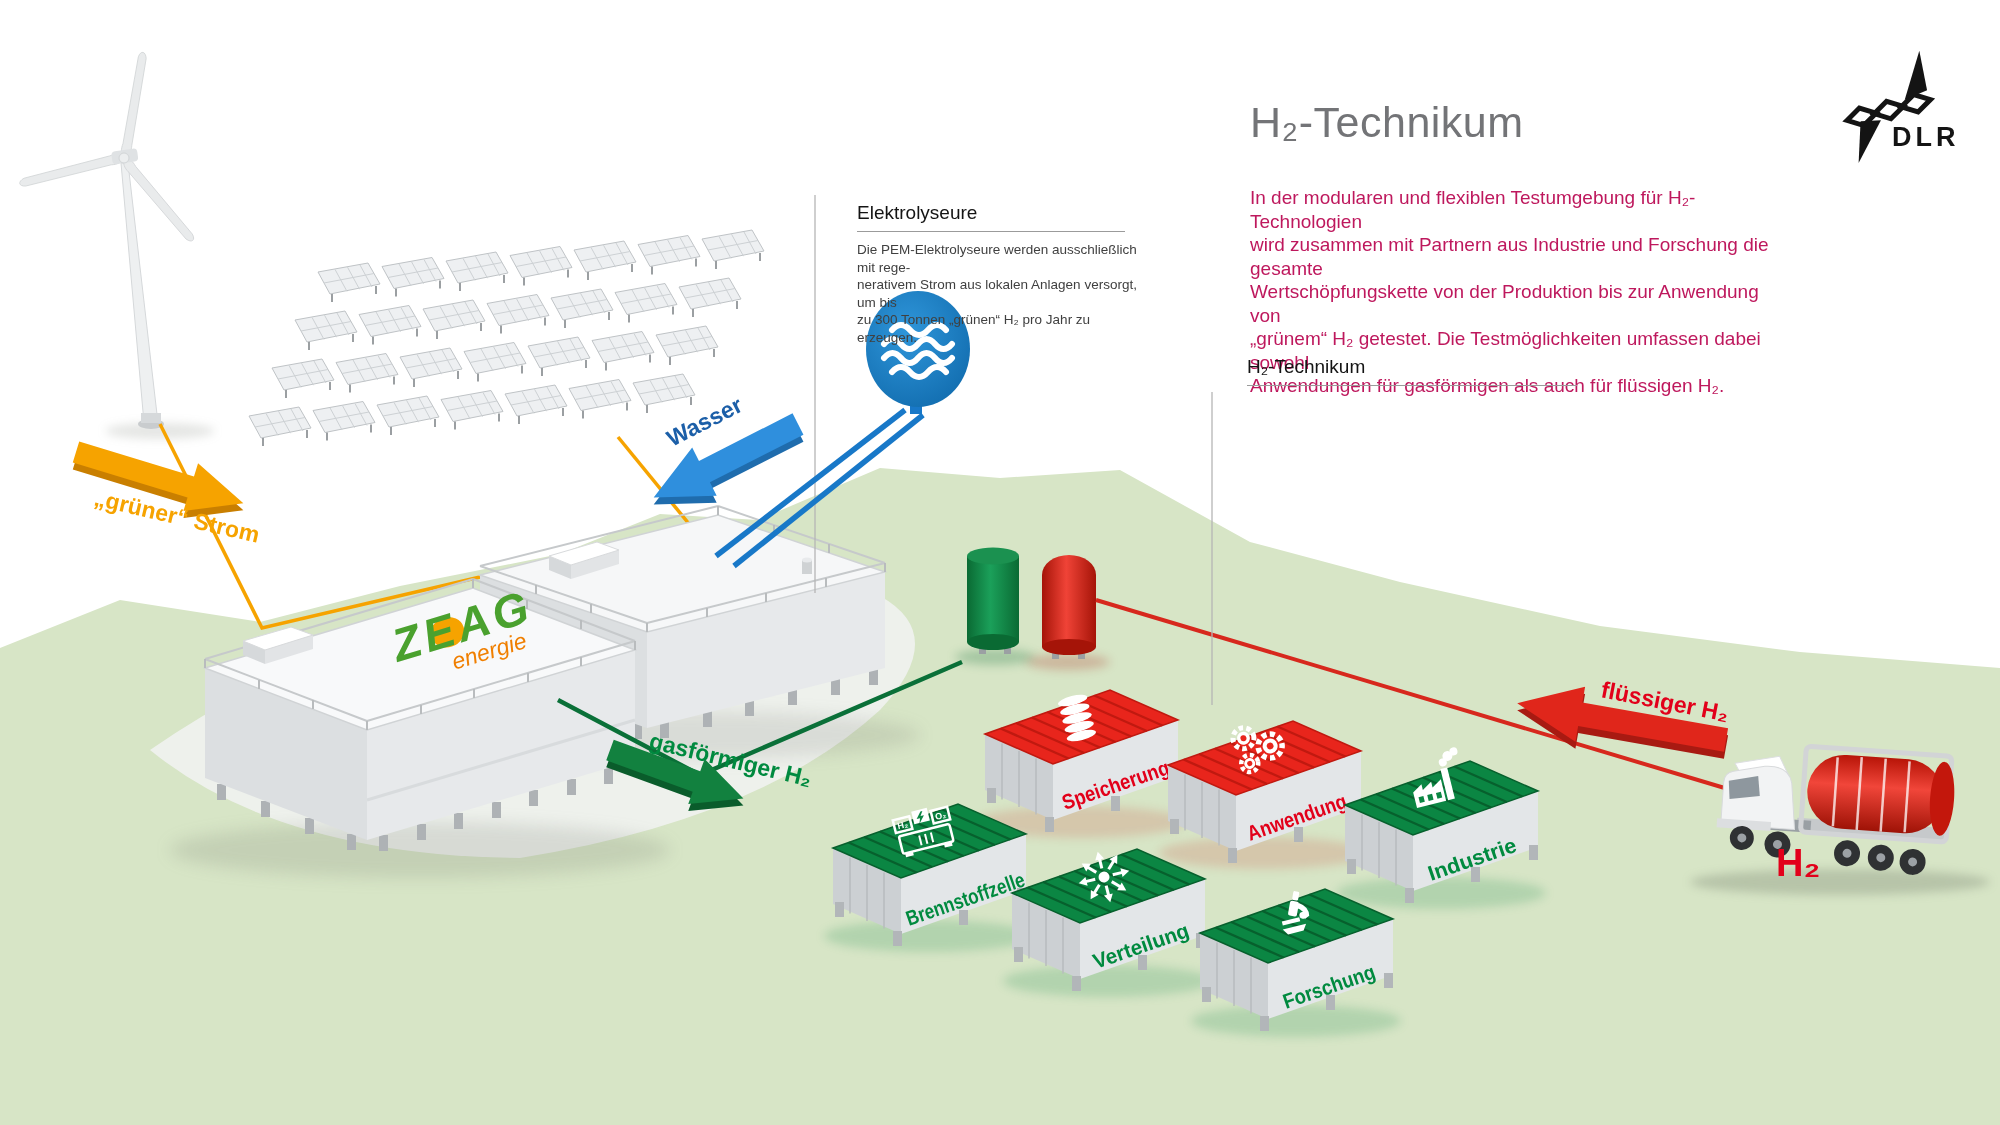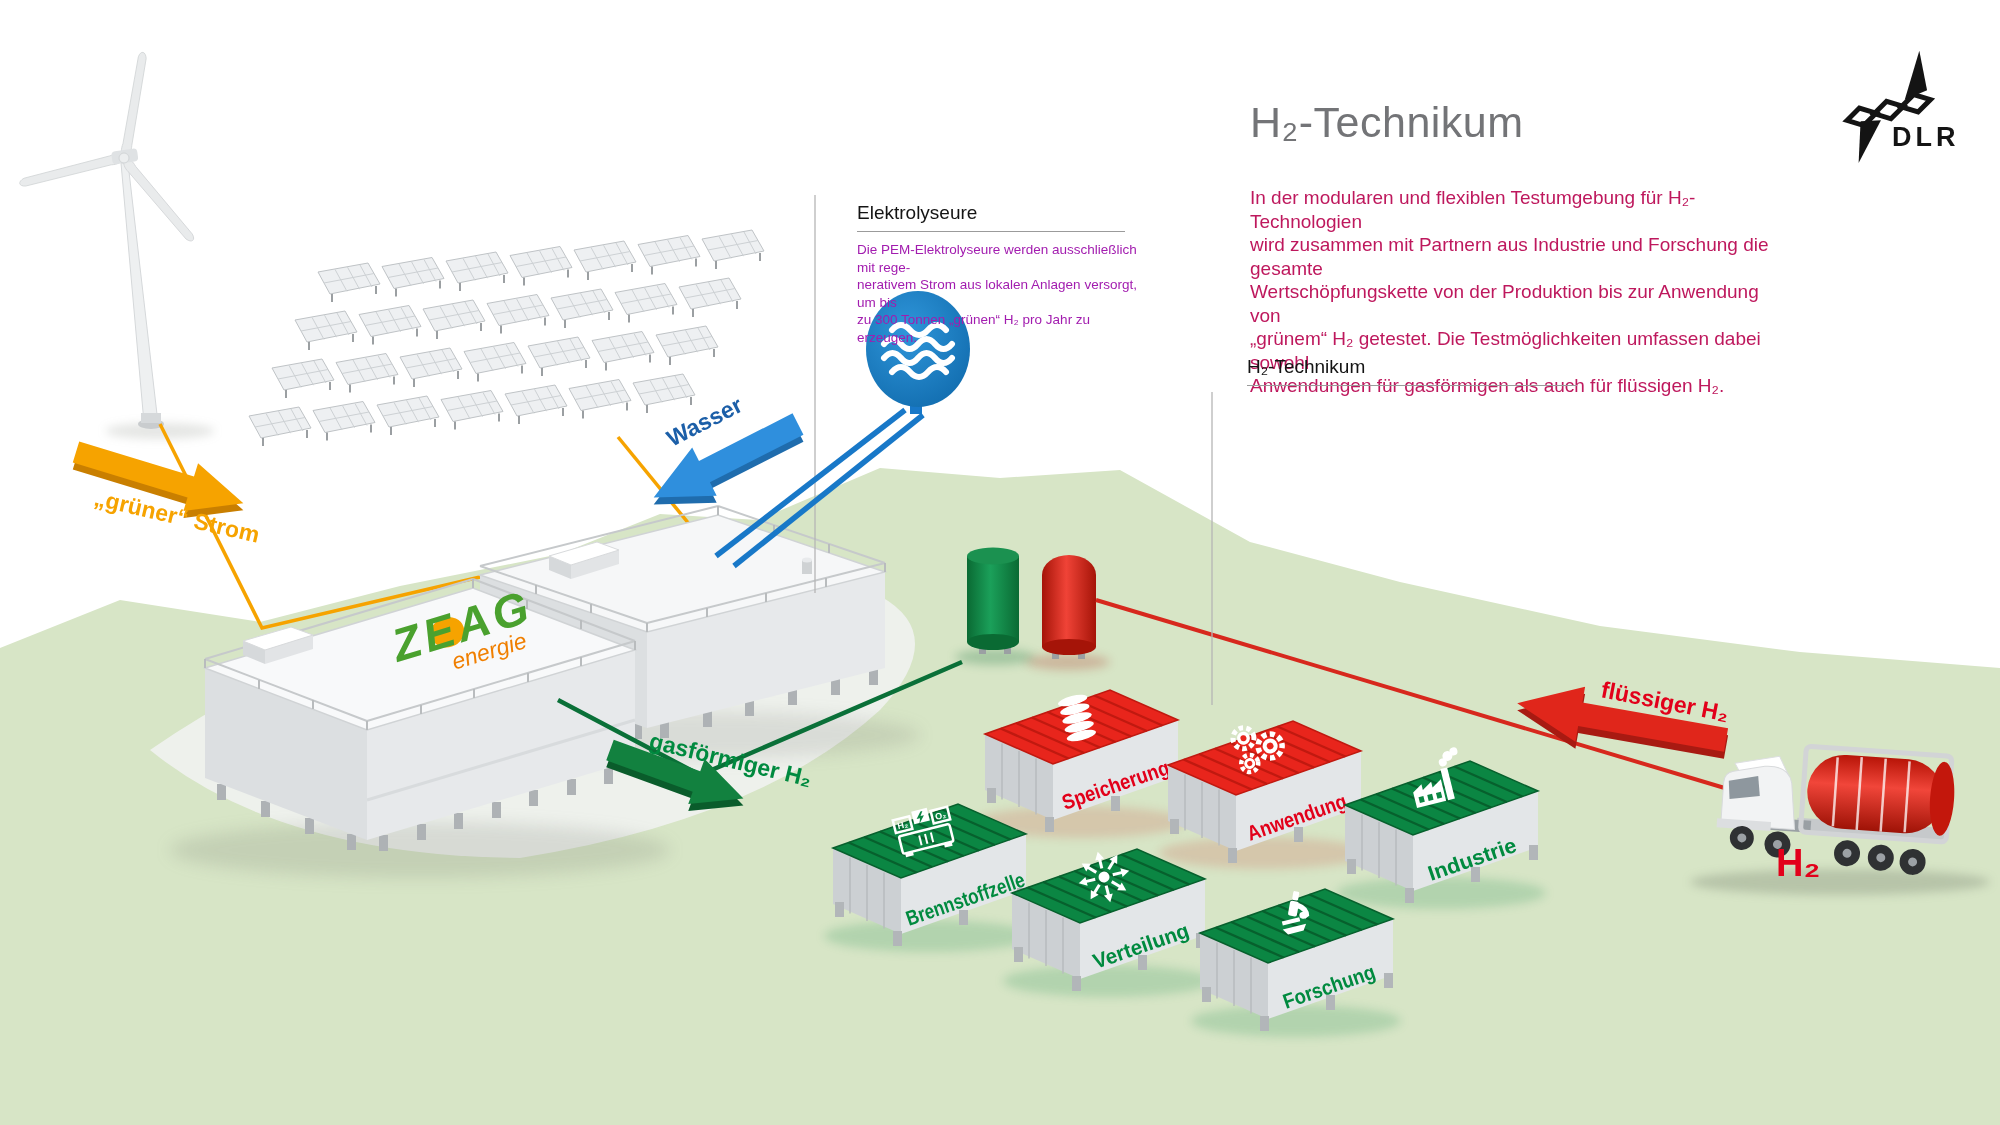--- a/index.html
+++ b/index.html
@@ -9,21 +9,21 @@
   .overlay{position:absolute;}
   .pre{white-space:pre-line;}
   .windpark{left:268px;top:160px;font-size:19px;line-height:24px;color:#1a1a1a;}
   .note{width:290px;}
   .note-elektro{left:857px;top:158px;margin-top:44px;}
   .note-h2t{left:1247px;top:356px;width:345px;}
   .note h3{margin:0;font-size:19px;font-weight:400;color:#141414;}
   .note .rule{border-top:1px solid #9b9b9b;margin:7px 0 9px 0;}
   .note-elektro .rule{width:268px;}
   .note-h2t .rule{width:330px;}
-  .note p{margin:0;font-size:13.5px;line-height:17.5px;color:#a21caf;}
+  .note p{margin:0;font-size:13.5px;line-height:17.5px;color:#404040;}
   .main-title{left:1250px;top:98px;font-size:43px;font-weight:400;color:#737477;letter-spacing:.5px;}
   .intro{left:1250px;top:186px;font-size:19px;line-height:23.5px;color:#be185d;width:530px;}
   svg text{font-family:"Liberation Sans",sans-serif;}
   .arrow-label{font-weight:bold;font-size:23px;}
   .lbl-orange{fill:#f6a300;} .lbl-blue{fill:#1c5fa8;} .lbl-green{fill:#008a3f;} .lbl-red{fill:#e2001a;}
   .clabel{font-weight:bold;font-size:21px;}
   .rib{stroke-width:2.4;fill:none;}
   .rib-red{stroke:#c01910;} .rib-green{stroke:#07602d;}
   .roof-red{fill:#e8251c;stroke:#c01910;stroke-width:1.5;}
   .roof-green{fill:#0b8643;stroke:#07602d;stroke-width:1.5;}

